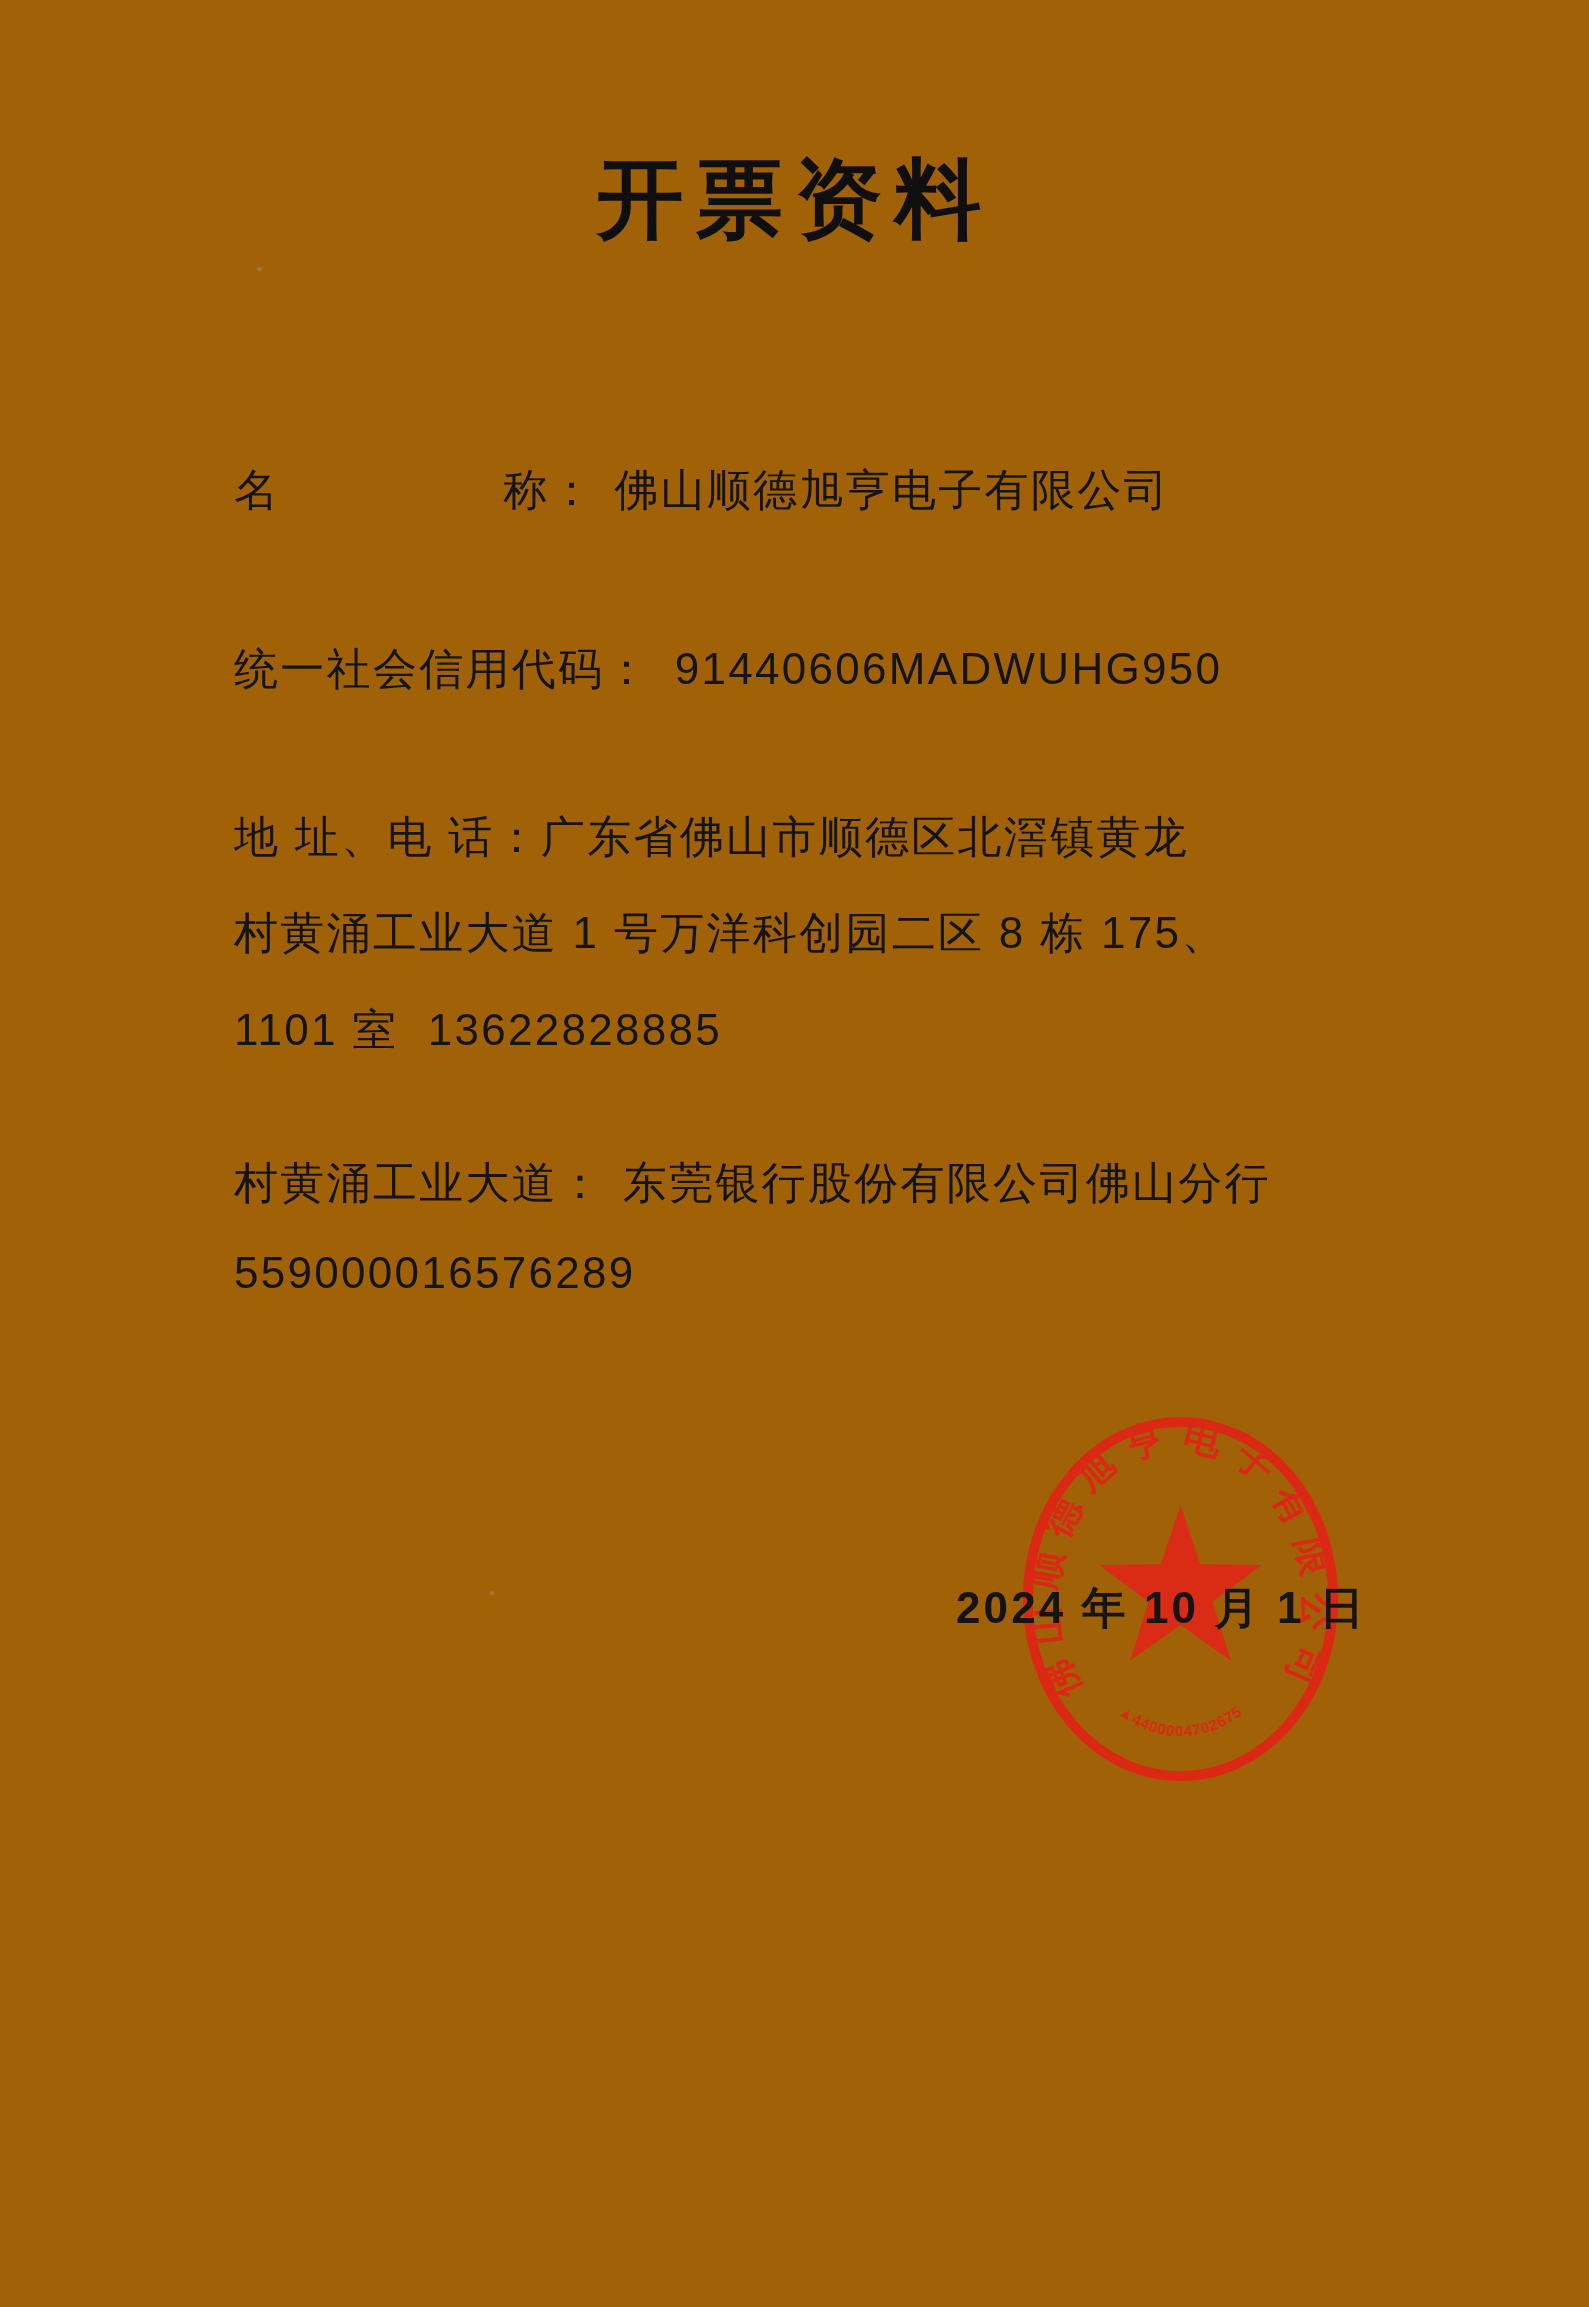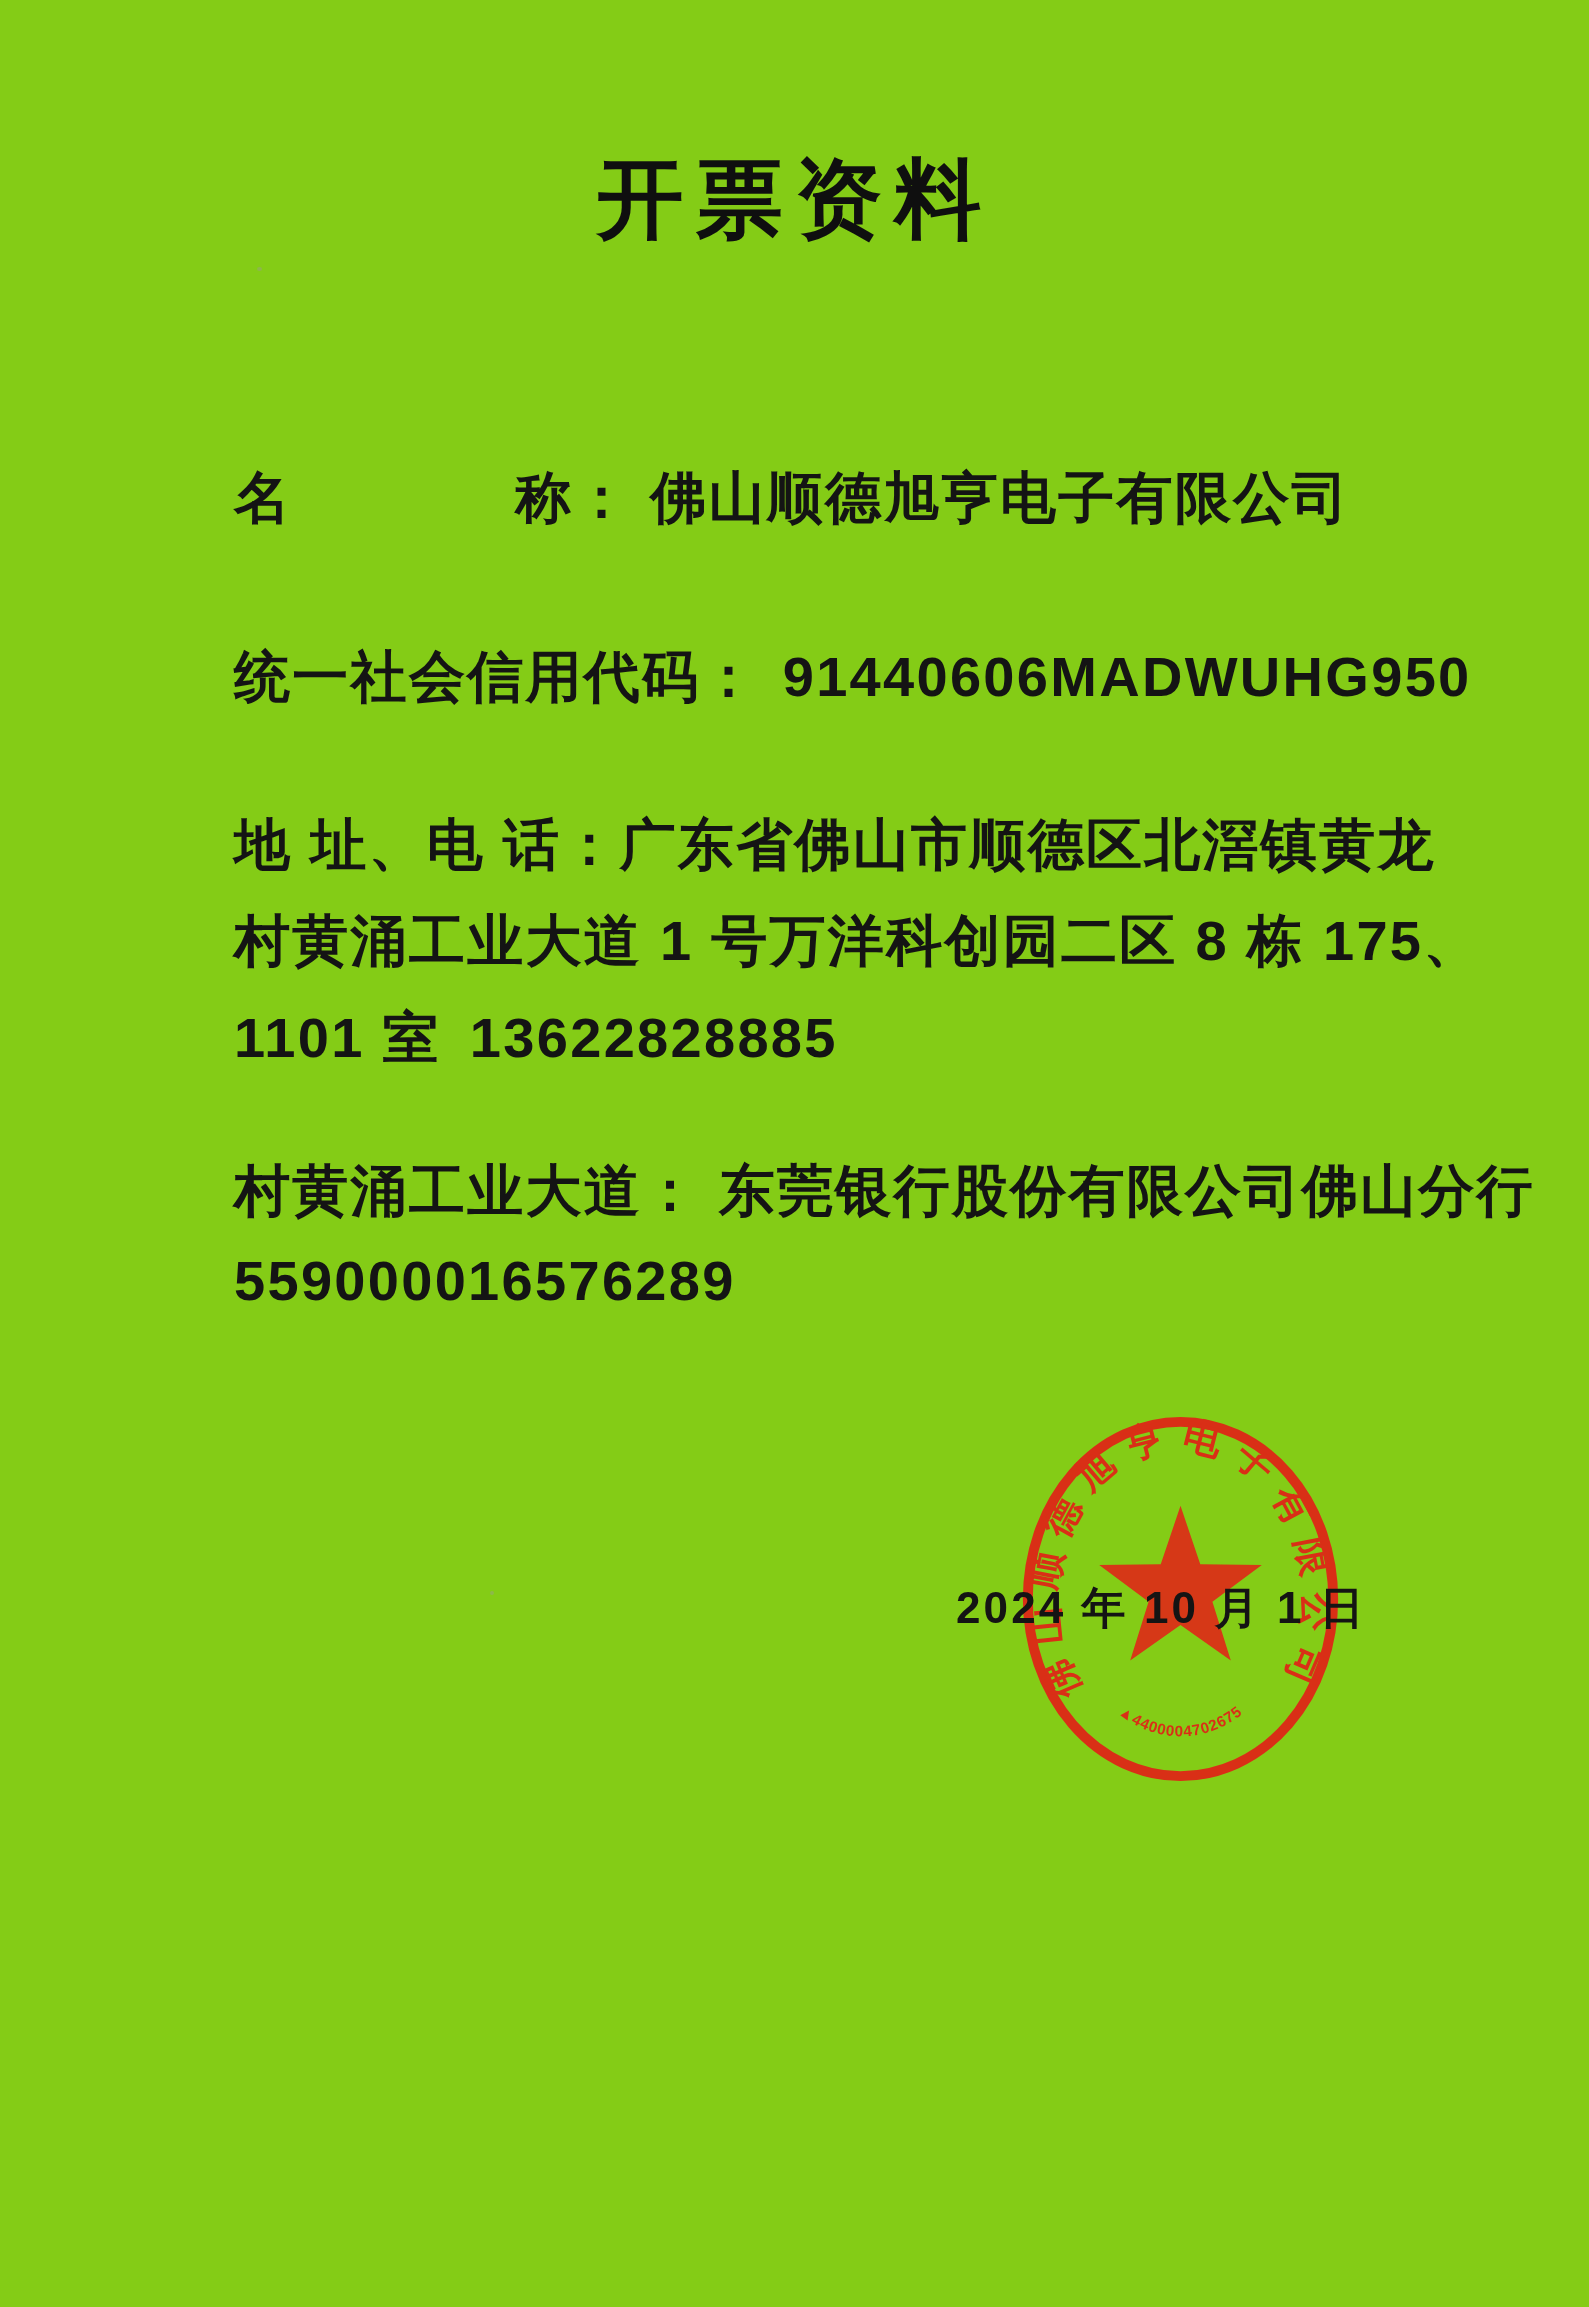--- a/index.html
+++ b/index.html
@@ -4,36 +4,36 @@
 <style>
   html,body{margin:0;padding:0;}
   body{
     width:1590px;height:2307px;
     background:#f4f4f4;
     font-family:"Liberation Sans", sans-serif;
   }
   .page{
     position:absolute;left:0;top:0;
     width:1590px;height:2307px;
-    background:#84cc16;
+    background:#a16207;
     overflow:hidden;
   }
   .doc-title{
     position:absolute;top:141px;left:0;width:100%;
     text-align:center;
     font-family:"Liberation Serif", serif;
     font-weight:700;
     font-size:87px;
     letter-spacing:12.2px;
     color:#0f0f0f;
   }
   .line{
     position:absolute;left:234px;
-    font-size:56px;
-    font-weight:700;
+    font-size:44px;
+    font-weight:400;
     color:#141414;
     letter-spacing:2.3px;
     white-space:nowrap;
   }
   .name-row{top:461px;}
   .name-label-gap{display:inline-block;width:223px;}
   .after-colon{margin-left:18.3px;}
   .credit-row{top:640px;}
   .credit-value{margin-left:24px;}
   .addr-line1{top:808px;text-align:center;}

